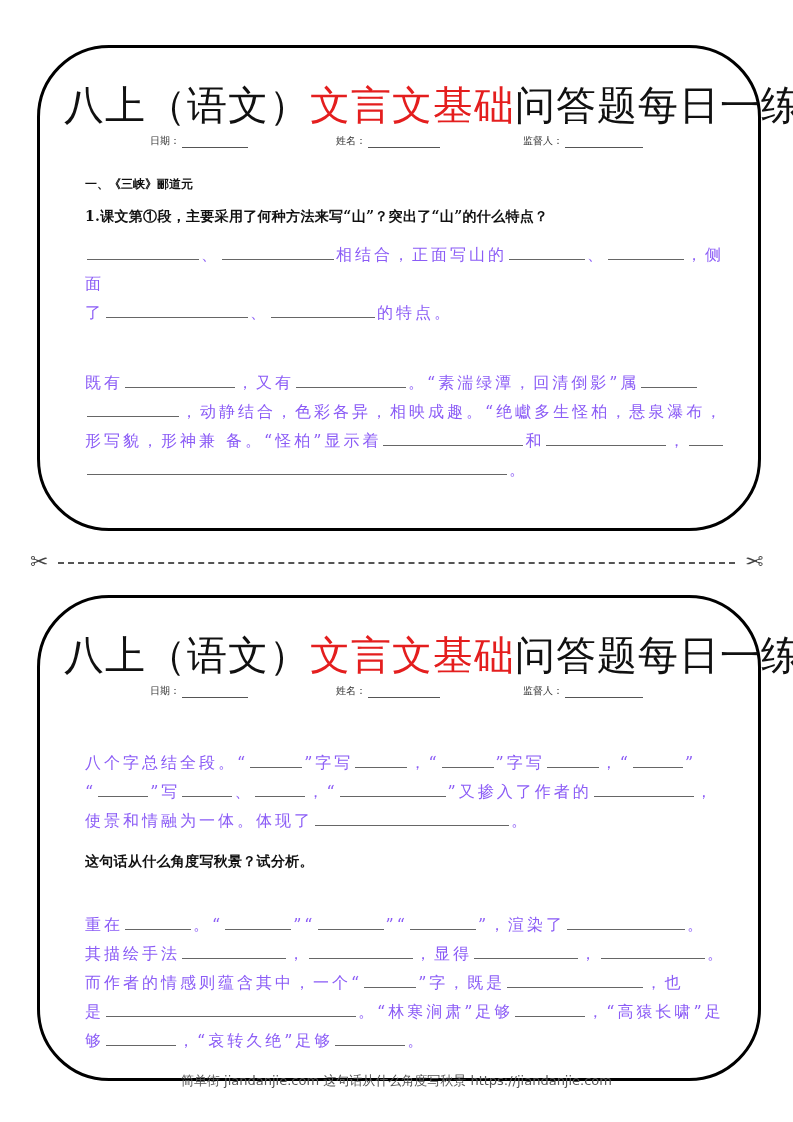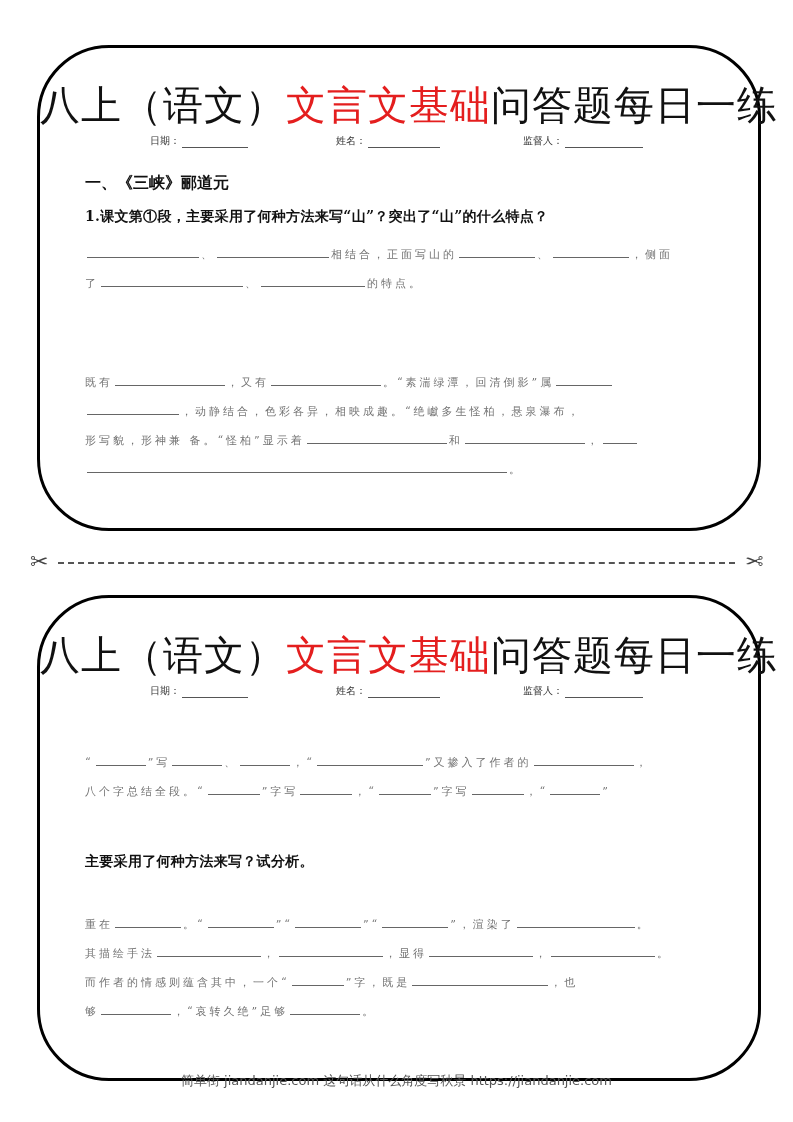--- a/index.html
+++ b/index.html
@@ -3,29 +3,29 @@
 <meta charset="utf-8">
 <style>
   html, body { margin:0; padding:0; background:#ffffff; }
   body { width:793px; height:1122px; position:relative; overflow:hidden;
          font-family:"DejaVu Serif", serif; color:#222; }
   .card { position:absolute; left:37px; width:724px; border:3px solid #000;
           border-radius:72px; box-sizing:border-box; background:#fff; }
   #card1 { top:45px; height:486px; }
   #card2 { top:595px; height:486px; }
   .title { position:absolute; top:30px; left:0; width:100%; text-align:center;
-           font-size:40px; letter-spacing:1px; color:#111; white-space:nowrap; }
+           font-size:40px; letter-spacing:1px; color:#111; white-space:nowrap;padding-left:24px; }
   .title .red { color:#e41e1e; }
   .meta { position:absolute; top:86px; left:0; width:100%; font-size:10px; color:#333; }
   .meta .field { position:absolute; }
   .meta .line { display:inline-block; border-bottom:1px solid #555; vertical-align:bottom; height:10px; margin-left:2px; }
   .content { position:absolute; left:45px; right:32px; }
-  .heading { font-weight:bold; font-size:16px; color:#111;margin-top:44px; }
+  .heading { font-weight:bold; font-size:12px; color:#111;margin-top:44px; }
   .q { font-weight:bold; font-size:14px; color:#111; letter-spacing:0.3px; }
-  .ans { font-size:11px; color:#737373; letter-spacing:3px; line-height:29px; }
+  .ans { font-size:16px; color:#8b5cf6; letter-spacing:3px; line-height:29px; }
   .blank { display:inline-block; border-bottom:1px solid #666; height:16px; vertical-align:baseline; margin:0 2px; }
   .cut { position:absolute; top:552px; left:30px; width:733px; height:22px; }
   .cut .dash { position:absolute; top:10px; left:28px; right:28px; border-top:2px dashed #555; }
   .cut .sc { position:absolute; top:-1px; font-size:22px; color:#444; line-height:22px; }
   .cut .sc.left { left:0; }
   .cut .sc.right { right:0; transform:scaleX(-1); }
   .footer { position:absolute; top:1072px; left:0; width:100%; text-align:center;
             font-family:"DejaVu Sans", sans-serif; font-size:13px; color:#555; }
 </style>
 </head>
@@ -71,28 +71,30 @@
   <div class="title">
     <span>八上（语文）</span><span class="red">文言文基础</span><span>问答题每日一练</span>
   </div>
   <div class="meta">
     <span class="field" style="left:110px"><span>日期：</span><span class="line" style="width:66px"></span></span>
     <span class="field" style="left:296px"><span>姓名：</span><span class="line" style="width:72px"></span></span>
     <span class="field" style="left:483px"><span>监督人：</span><span class="line" style="width:78px"></span></span>
   </div>
 
   <div class="content ans" style="top:150px">
+    <div><span>八个字总结全段。“</span><span class="blank" style="width:52px"></span><span>”字写</span><span class="blank" style="width:52px"></span><span>，“</span><span class="blank" style="width:52px"></span><span>”字写</span><span class="blank" style="width:52px"></span><span>，“</span><span class="blank" style="width:50px"></span><span>”</span></div>
     <div><span>“</span><span class="blank" style="width:50px"></span><span>”写</span><span class="blank" style="width:50px"></span><span>、</span><span class="blank" style="width:50px"></span><span>，“</span><span class="blank" style="width:106px"></span><span>”又掺入了作者的</span><span class="blank" style="width:100px"></span><span>，</span></div>
-    <div><span>八个字总结全段。“</span><span class="blank" style="width:52px"></span><span>”字写</span><span class="blank" style="width:52px"></span><span>，“</span><span class="blank" style="width:52px"></span><span>”字写</span><span class="blank" style="width:52px"></span><span>，“</span><span class="blank" style="width:50px"></span><span>”</span></div>
+    <div><span>使景和情融为一体。体现了</span><span class="blank" style="width:194px"></span><span>。</span></div>
   </div>
 
   <div class="content" style="top:246px">
-    <div class="q" style="margin-top:9px">主要采用了何种方法来写？试分析。</div>
+    <div class="q" style="margin-top:9px">这句话从什么角度写秋景？试分析。</div>
   </div>
   <div class="content ans" style="top:312px">
     <div><span>重在</span><span class="blank" style="width:66px"></span><span>。“</span><span class="blank" style="width:66px"></span><span>”“</span><span class="blank" style="width:66px"></span><span>”“</span><span class="blank" style="width:66px"></span><span>”，渲染了</span><span class="blank" style="width:118px"></span><span>。</span></div>
     <div><span>其描绘手法</span><span class="blank" style="width:104px"></span><span>，</span><span class="blank" style="width:104px"></span><span>，显得</span><span class="blank" style="width:104px"></span><span>，</span><span class="blank" style="width:104px"></span><span>。</span></div>
     <div><span>而作者的情感则蕴含其中，一个“</span><span class="blank" style="width:52px"></span><span>”字，既是</span><span class="blank" style="width:136px"></span><span>，也</span></div>
+    <div><span>是</span><span class="blank" style="width:250px"></span><span>。“林寒涧肃”足够</span><span class="blank" style="width:70px"></span><span>，“高猿长啸”足</span></div>
     <div><span>够</span><span class="blank" style="width:70px"></span><span>，“哀转久绝”足够</span><span class="blank" style="width:70px"></span><span>。</span></div>
   </div>
 </div>
 
 <div class="footer">简单街 jiandanjie.com 这句话从什么角度写秋景 https://jiandanjie.com</div>
 
 </body></html>

